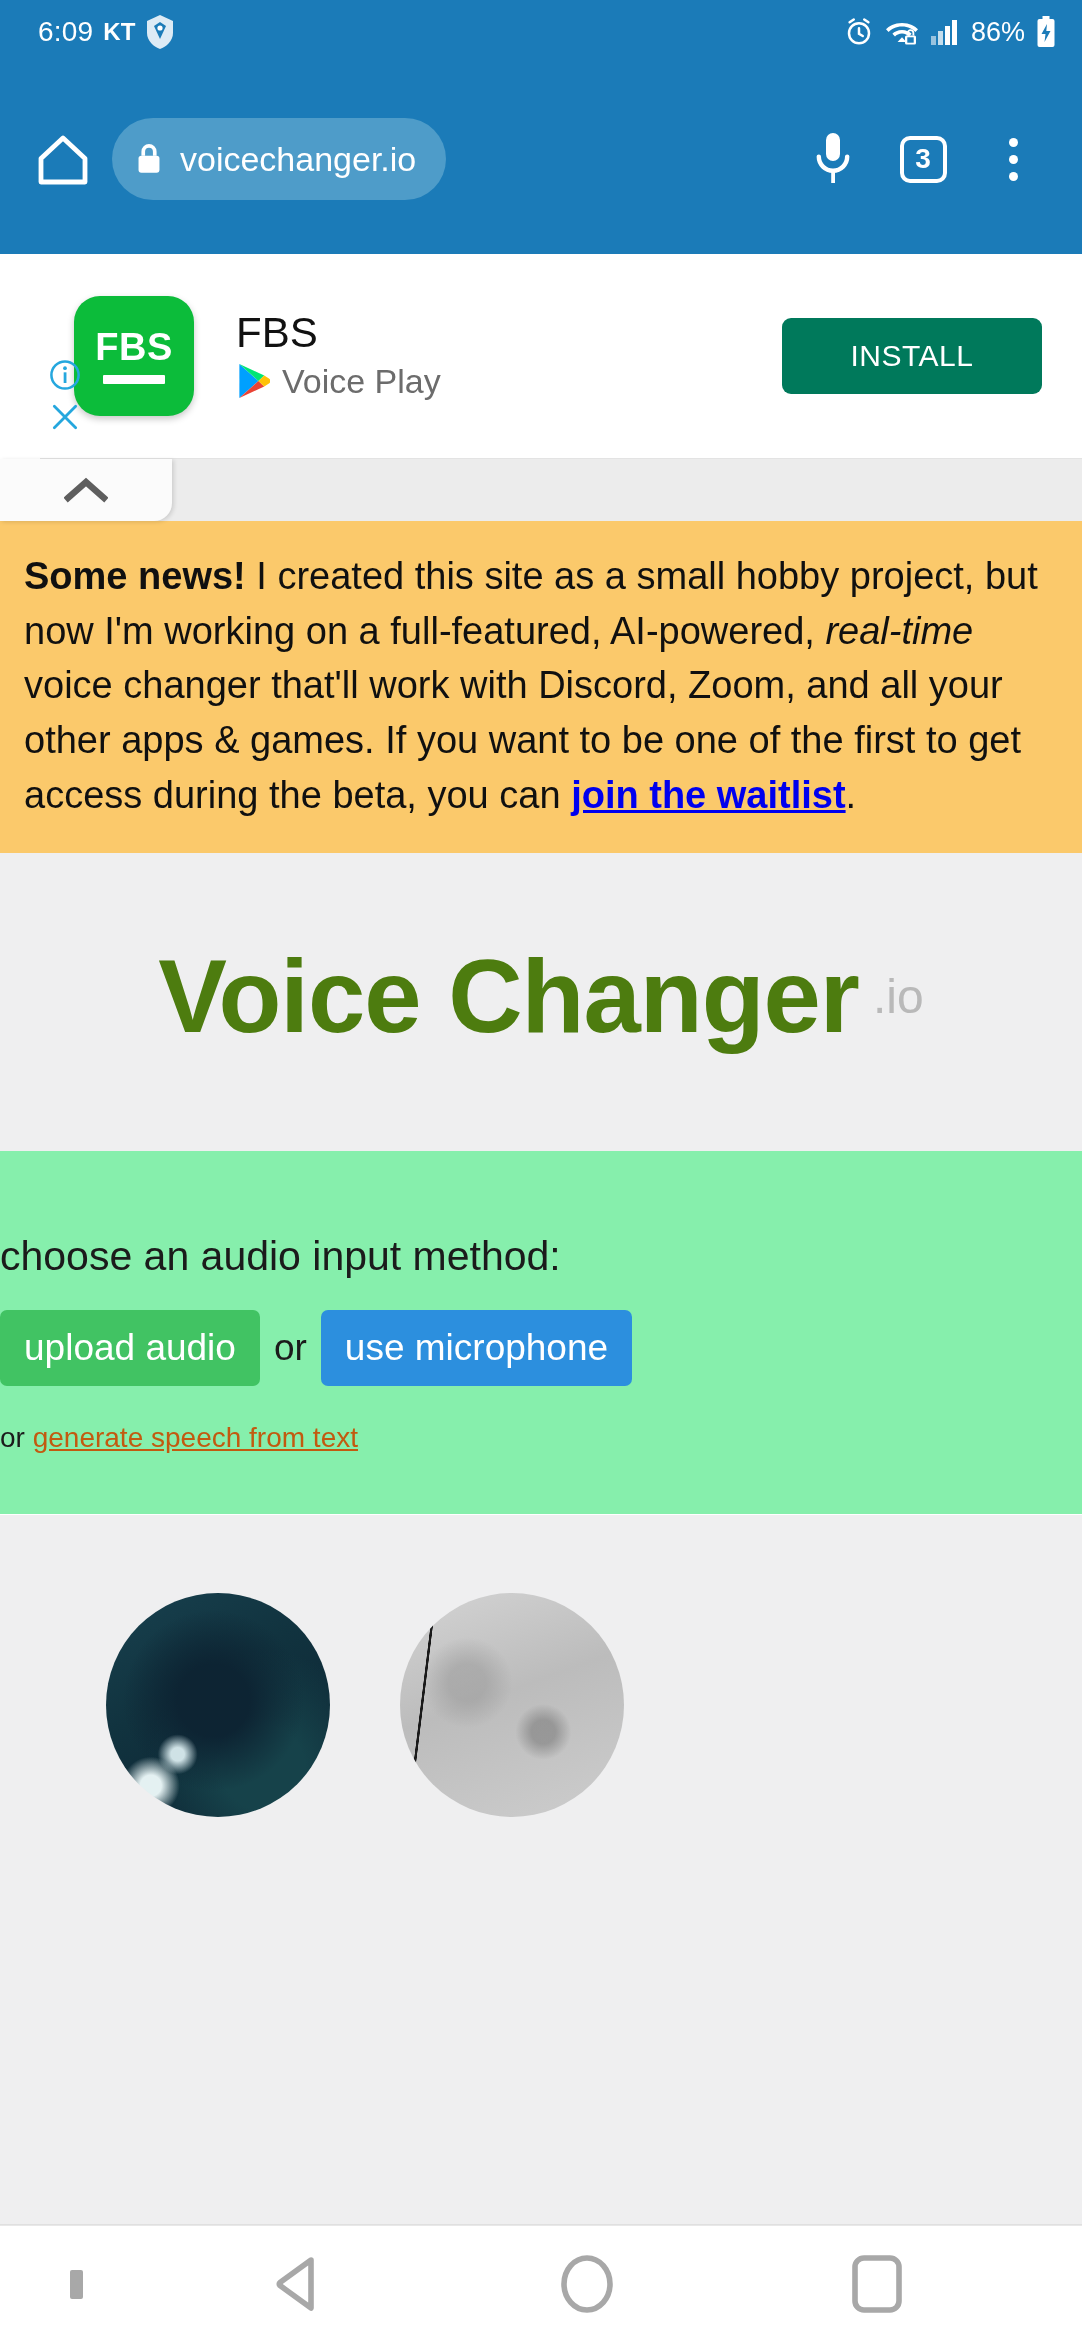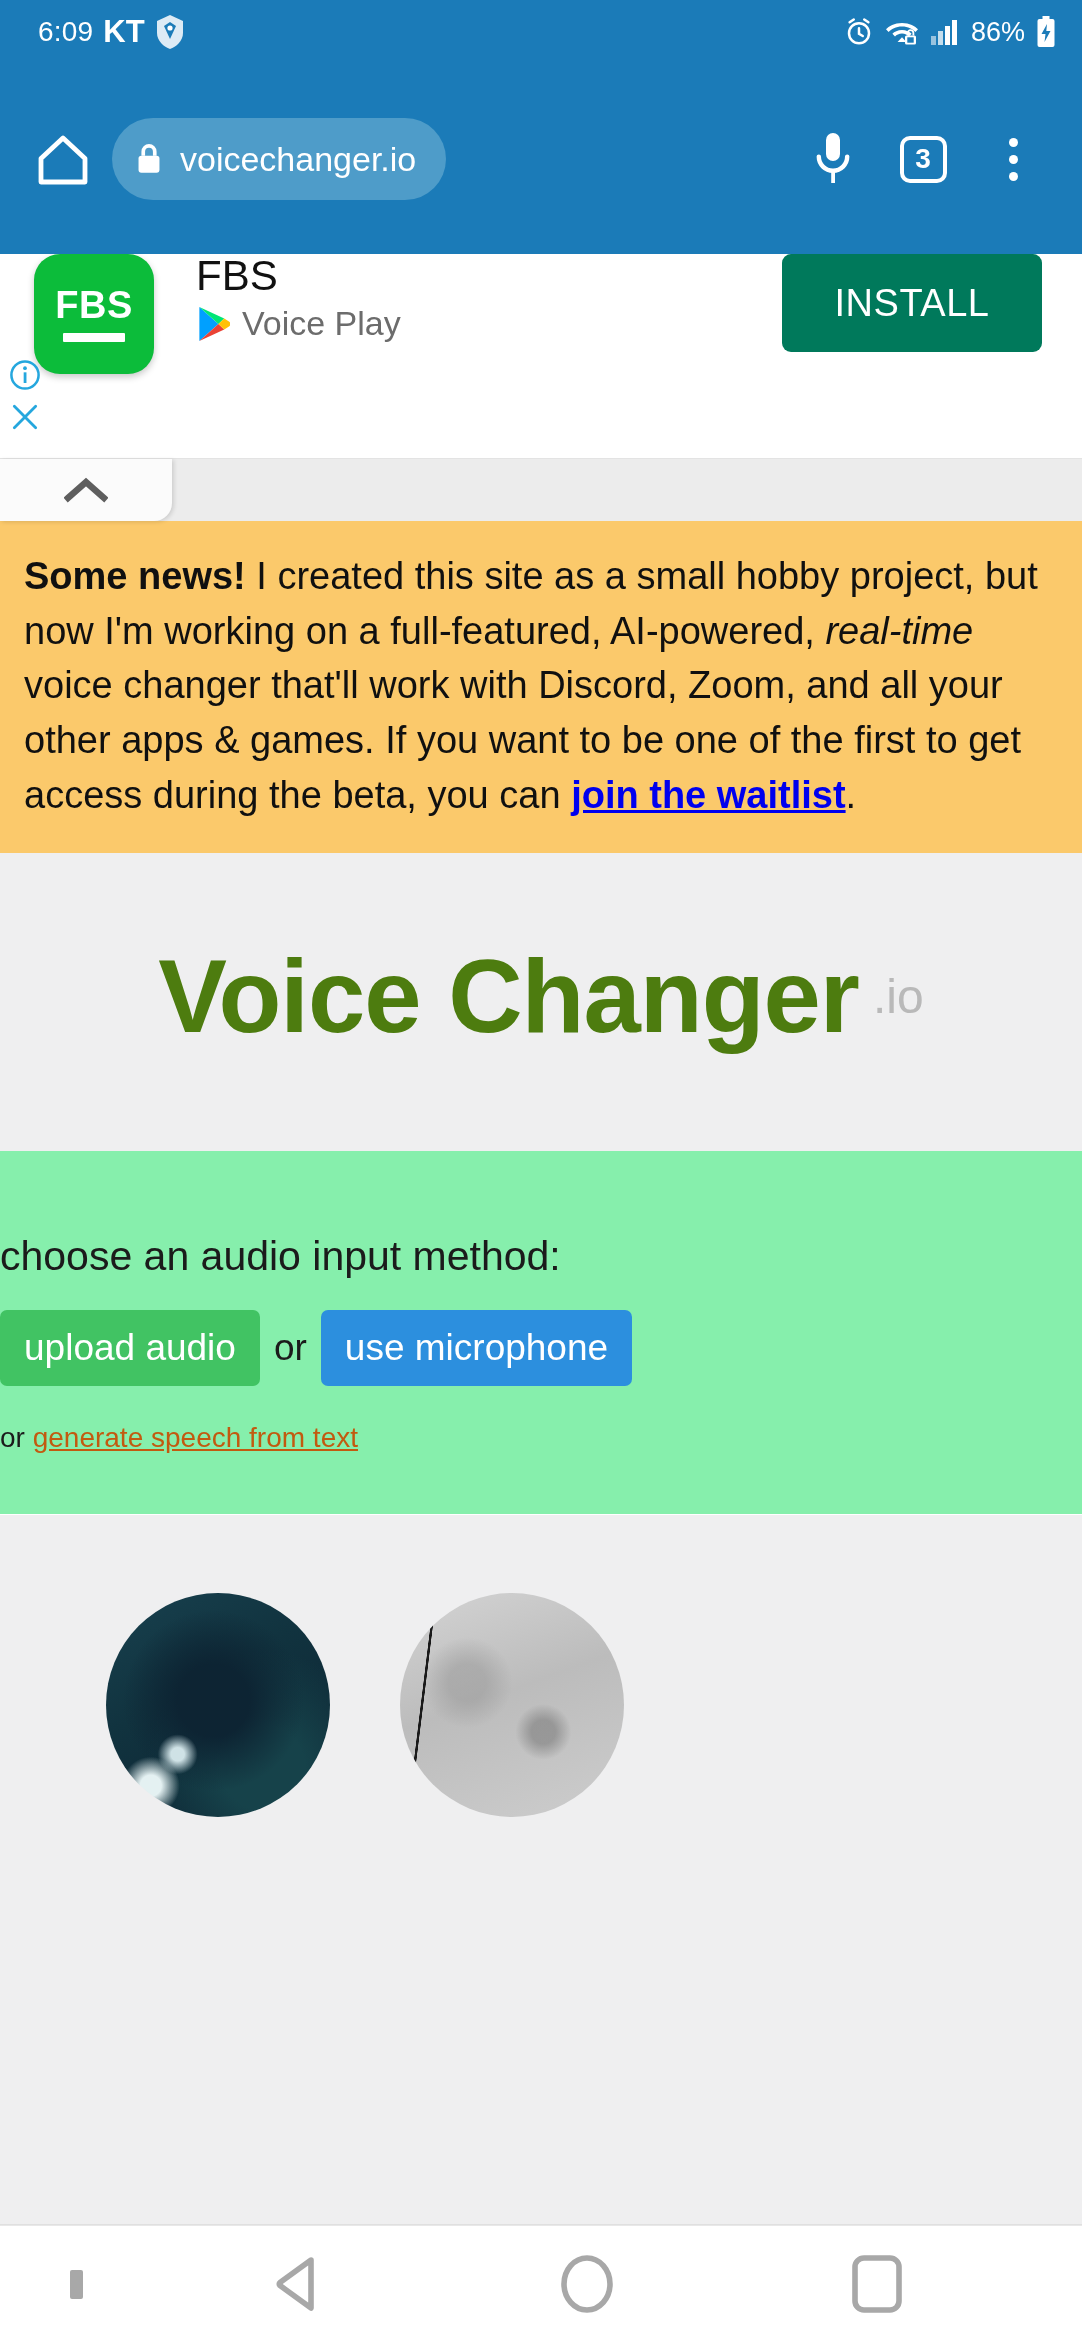--- a/index.html
+++ b/index.html
@@ -29,21 +29,21 @@
     flex: 0 0 auto;
     color: #ffffff;
   }
   .status-left { display: flex; align-items: center; gap: 10px; }
   .status-time {
     font-size: 28px;
     letter-spacing: 0.2px;
     color: #ffffff;
   }
   .status-carrier {
-    font-size: 31px;
+    font-size: 24px;
     font-weight: bold;
     color: #ffffff;
   }
   .status-right {
     margin-left: auto;
     display: flex;
     align-items: center;
     gap: 11px;
   }
   .status-batt-text {
@@ -113,22 +113,24 @@
     display: flex;
     flex-direction: column;
   }
 
   
   .ad {
     position: relative;
     height: 205px;
     background: #ffffff;
     display: flex;
+    align-items: center;
     flex: 0 0 auto;
     border-bottom: 1px solid #e3e3e3;
+    margin-left: 40px;
   }
   .ad-badges {
     position: absolute;
     left: 2px;
     top: 103px;
     width: 46px;
     display: flex;
     flex-direction: column;
     align-items: center;
     gap: 6px;
@@ -162,25 +164,25 @@
     border-radius: 1px;
   }
   .ad-info { margin-left: 42px; display: flex; flex-direction: column; gap: 6px; }
   .ad-title { font-size: 42px; color: #111; line-height: 1.05; }
   .ad-store { display: flex; align-items: center; gap: 12px; }
   .ad-store-name { font-size: 34px; color: #6c6c6c; }
   .ad-install {
     margin-left: auto;
     margin-right: 40px;
     width: 260px;
-    height: 98px;
+    height: 76px;
     background: #00795B;
     border-radius: 9px;
     color: #ffffff;
-    font-size: 38px;
+    font-size: 30px;
     display: flex;
     align-items: center;
     justify-content: center;
     letter-spacing: 0.5px;
     border: none;
     font-family: "Liberation Sans", sans-serif;
   }
 
   
   .collapse-strip {

